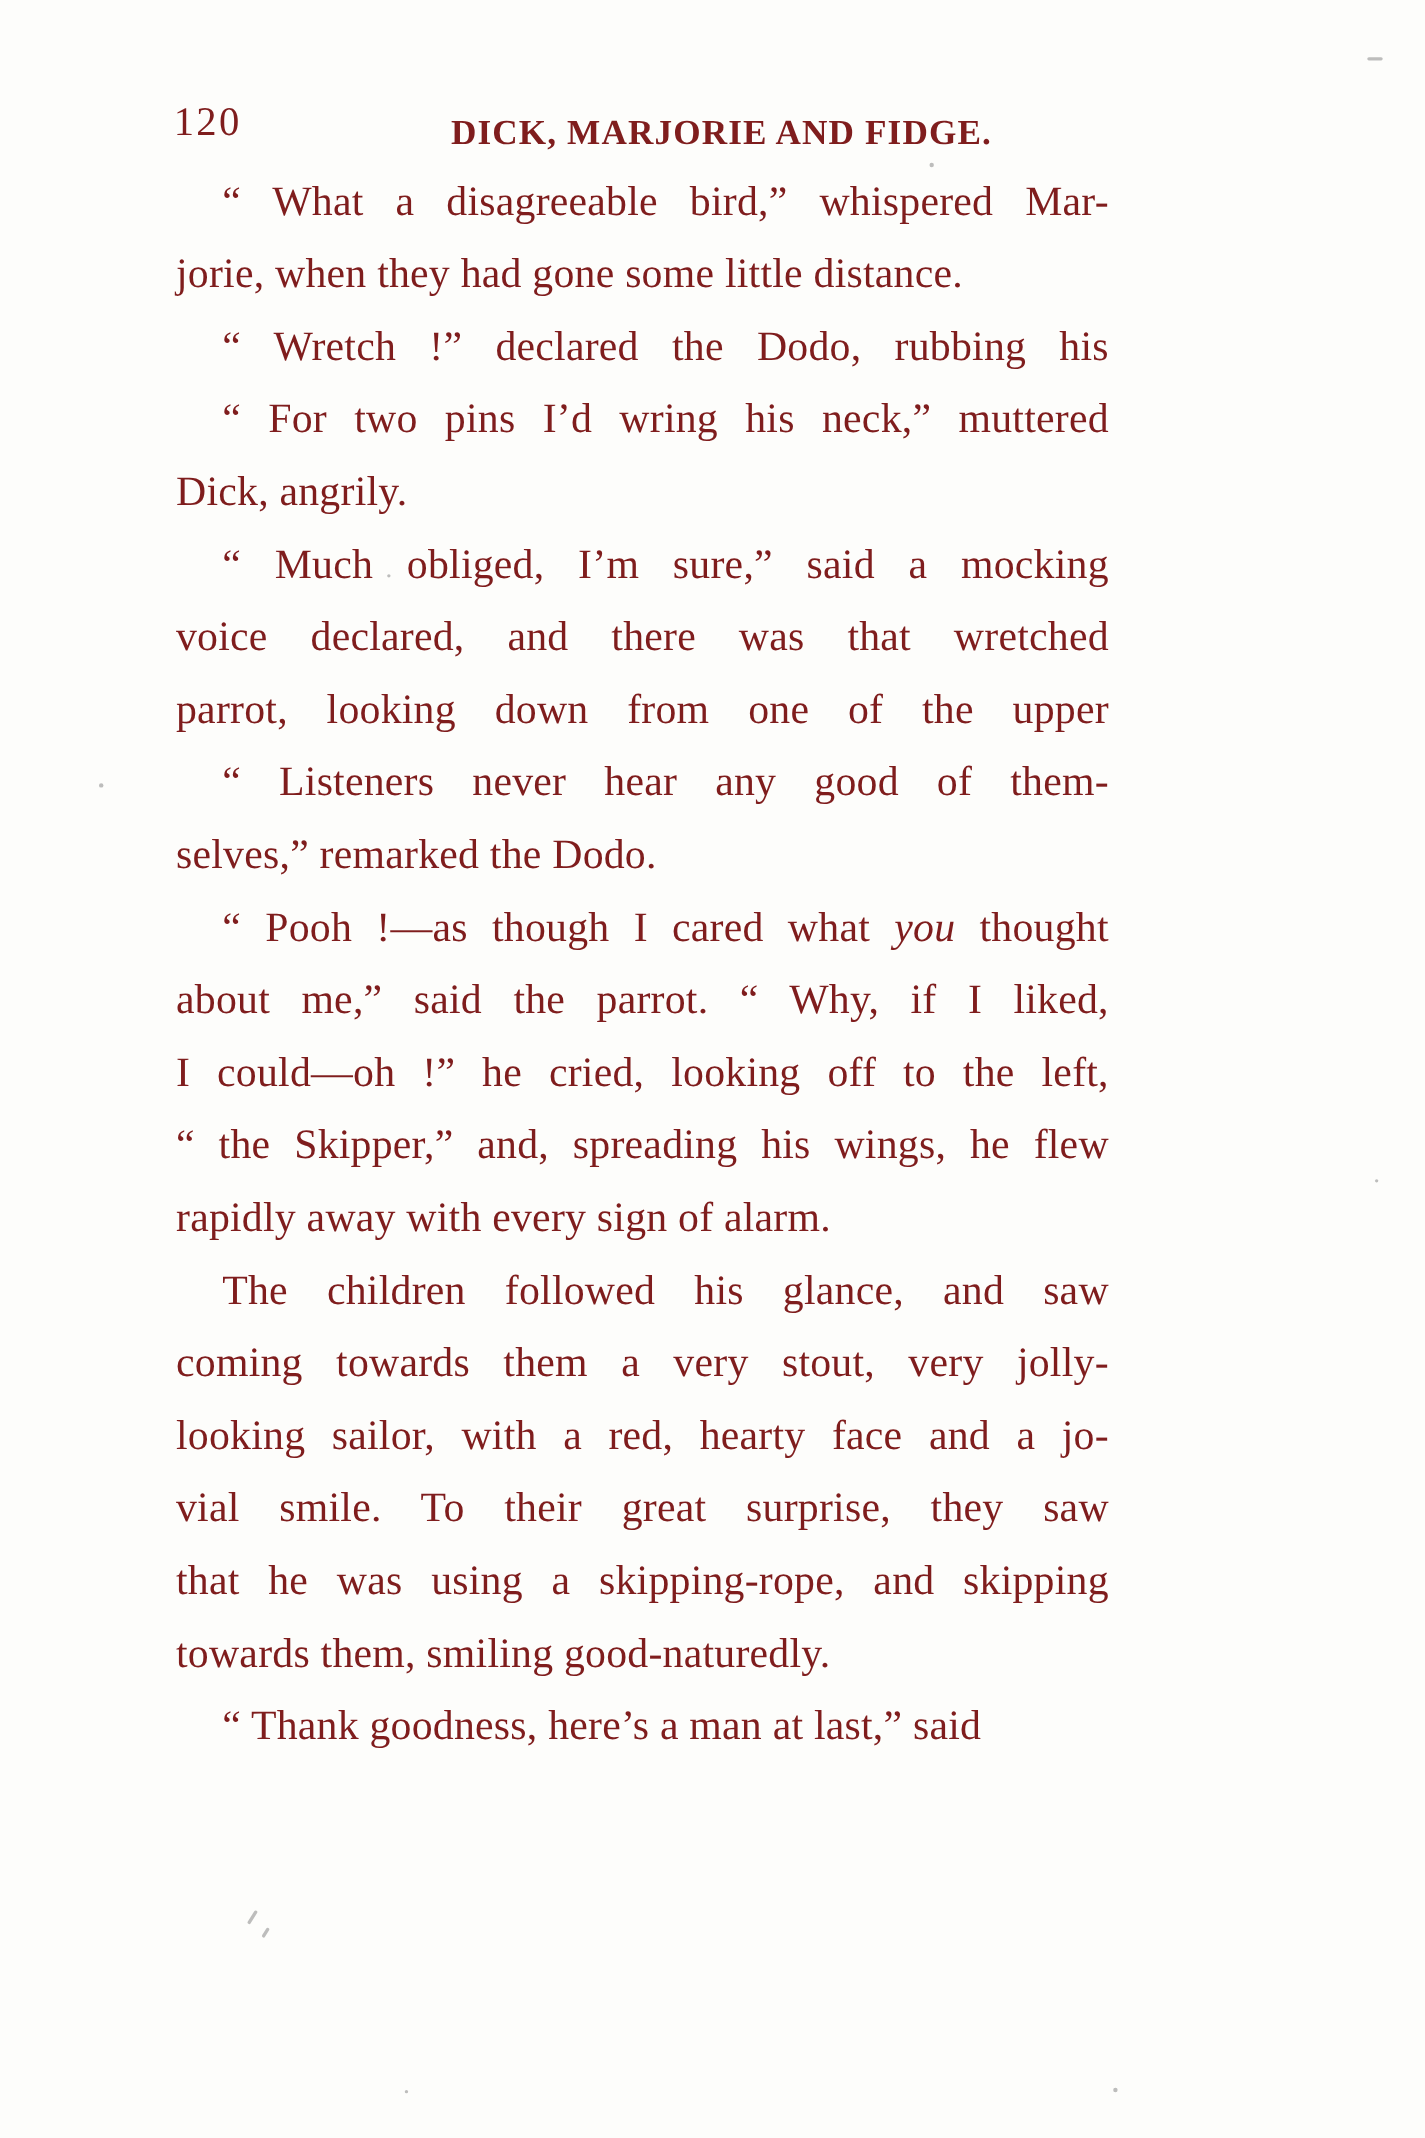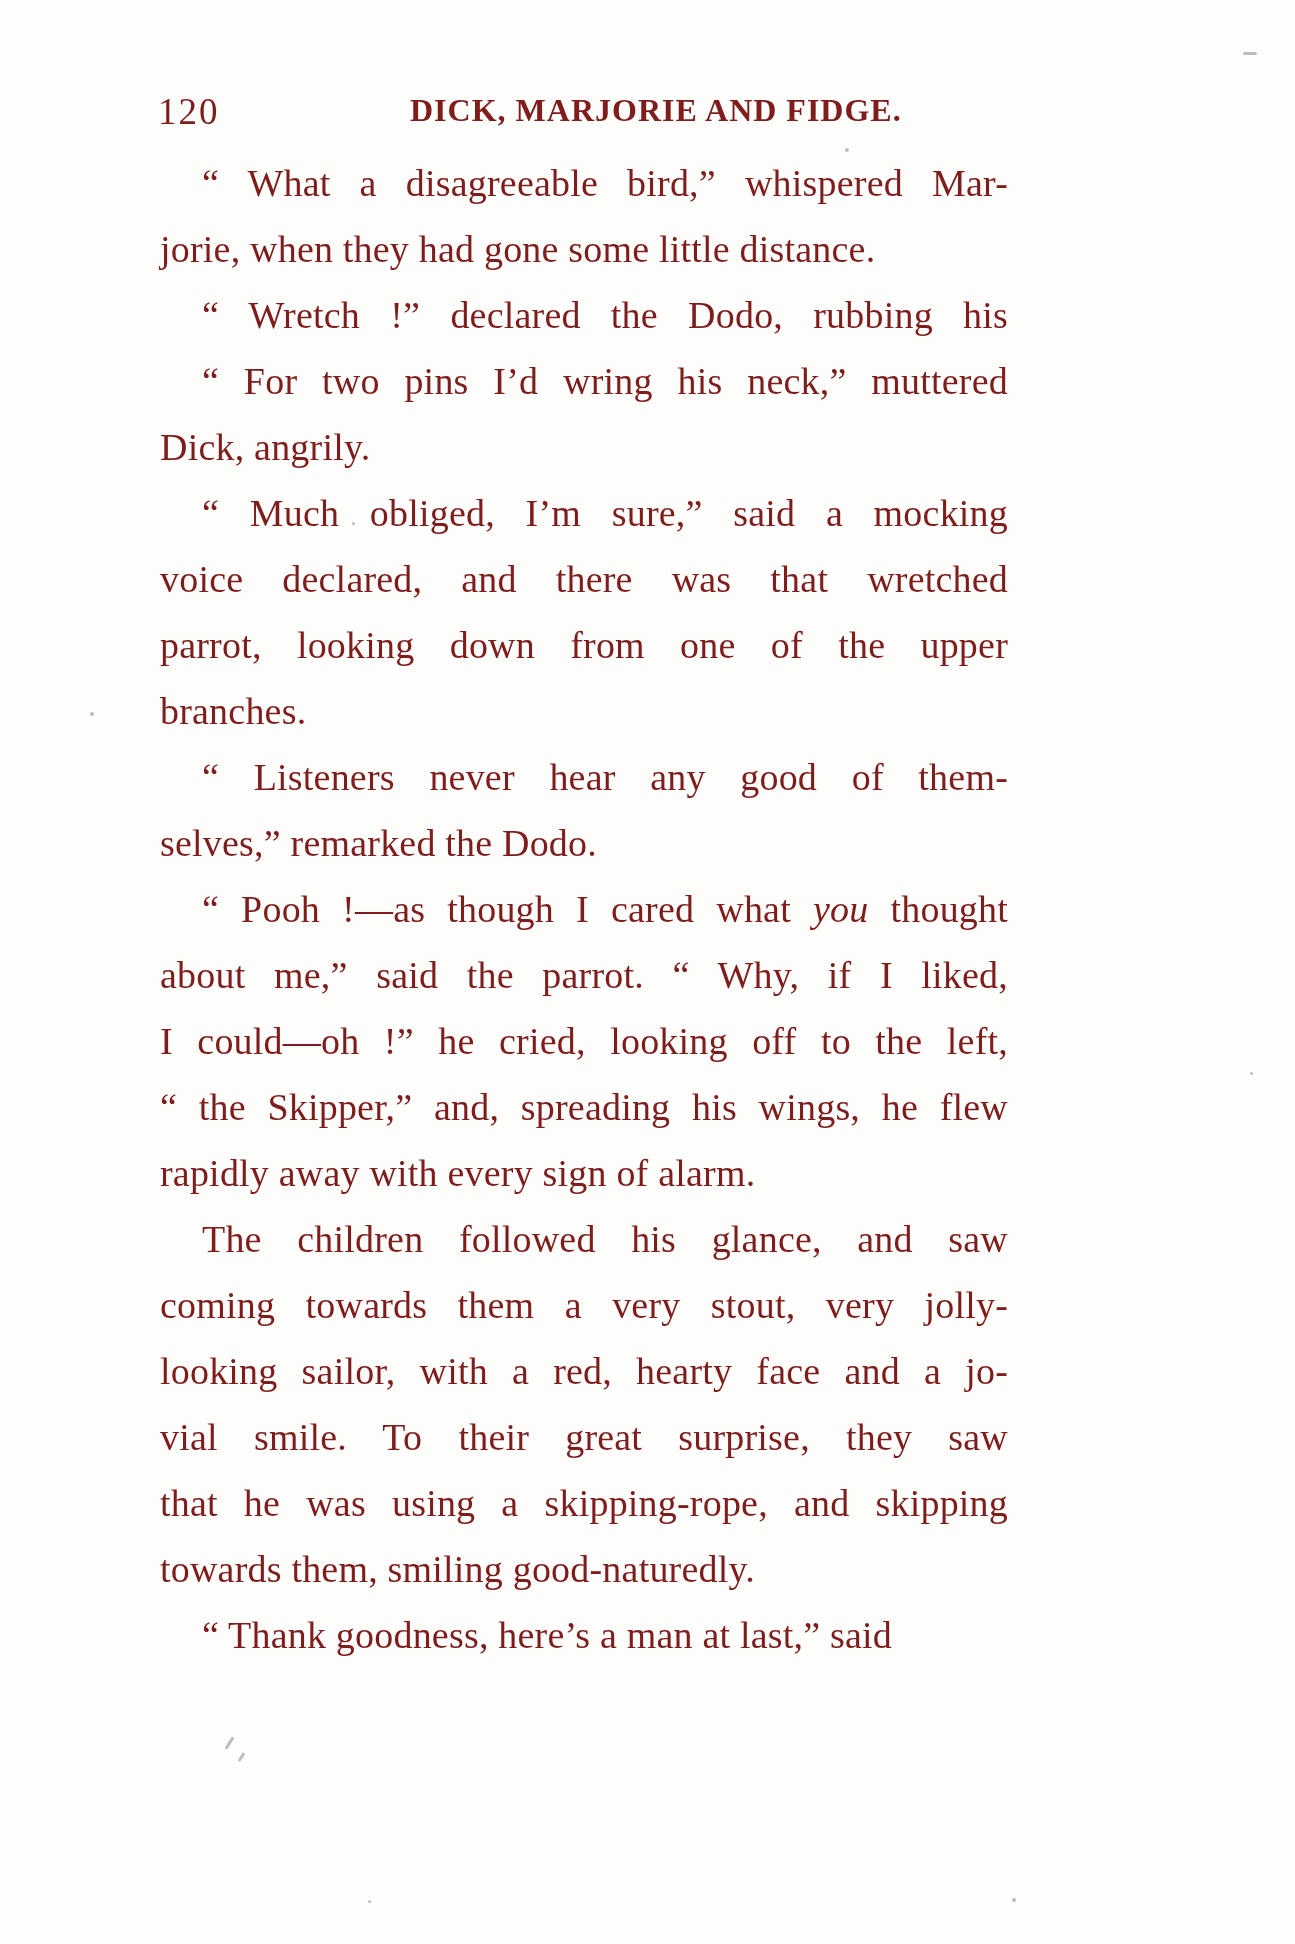--- a/index.html
+++ b/index.html
@@ -10,21 +10,21 @@
     color:#7f1d1d;
     font-family:"Liberation Serif","DejaVu Serif",serif;
     overflow:hidden;
   }
   .running-head{position:absolute;top:82px;left:0;width:1295px;height:60px;}
   .folio{
     position:absolute;left:158px;top:8px;
     font-size:37px;letter-spacing:2px;
   }
   .title{
-    position:absolute;left:410px;top:10px;
+    position:absolute;left:410px;top:20px;
     font-size:32px;font-weight:700;letter-spacing:1px;
     white-space:nowrap;
     text-align:center;
   }
   .text-block{
     position:absolute;left:160px;top:150px;width:848px;
   }
   .line{
     font-size:38px;
     line-height:66px;
@@ -50,21 +50,20 @@
 
   <main class="text-block">
       <div class="line indent"><span>“ What a disagreeable bird,” whispered Mar-</span></div>
       <div class="line para-end"><span>jorie, when they had gone some little distance.</span></div>
       <div class="line indent"><span>“ Wretch !” declared the Dodo, rubbing his</span></div>
       <div class="line indent"><span>“ For two pins I’d wring his neck,” muttered</span></div>
       <div class="line para-end"><span>Dick, angrily.</span></div>
       <div class="line indent"><span>“ Much obliged, I’m sure,” said a mocking</span></div>
       <div class="line"><span>voice declared, and there was that wretched</span></div>
       <div class="line"><span>parrot, looking down from one of the upper</span></div>
-      <div class="line para-end"><span>branches.</span></div>
       <div class="line indent"><span>“ Listeners never hear any good of them-</span></div>
       <div class="line para-end"><span>selves,” remarked the Dodo.</span></div>
       <div class="line indent"><span>“ Pooh !—as though I cared what </span><span class="em">you</span><span> thought</span></div>
       <div class="line"><span>about me,” said the parrot.  “ Why, if I liked,</span></div>
       <div class="line"><span>I could—oh !” he cried, looking off to the left,</span></div>
       <div class="line"><span>“ the Skipper,” and, spreading his wings, he flew</span></div>
       <div class="line para-end"><span>rapidly away with every sign of alarm.</span></div>
       <div class="line indent"><span>The children followed his glance, and saw</span></div>
       <div class="line"><span>coming towards them a very stout, very jolly-</span></div>
       <div class="line"><span>looking sailor, with a red, hearty face and a jo-</span></div>

